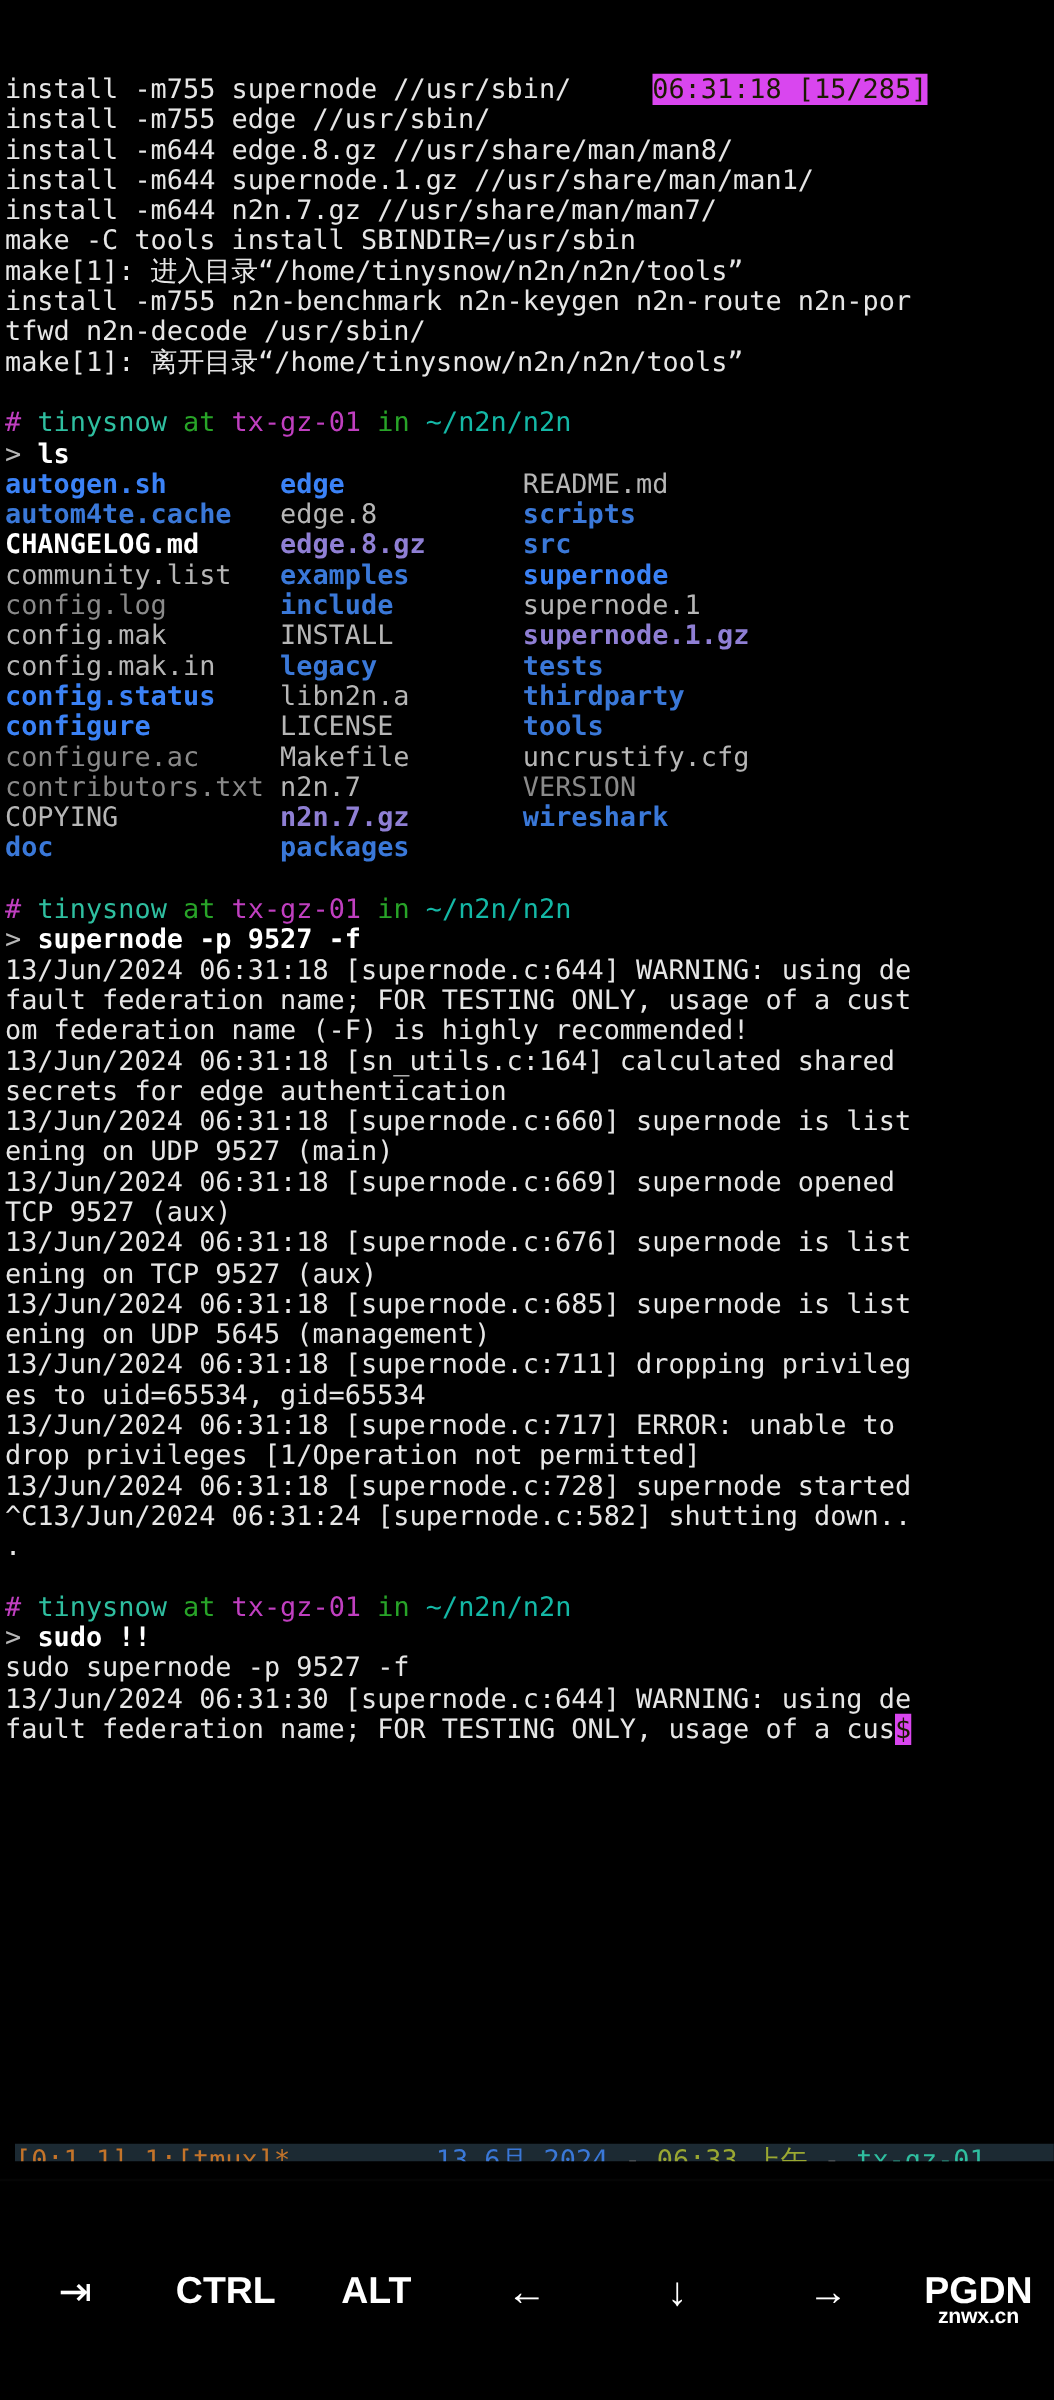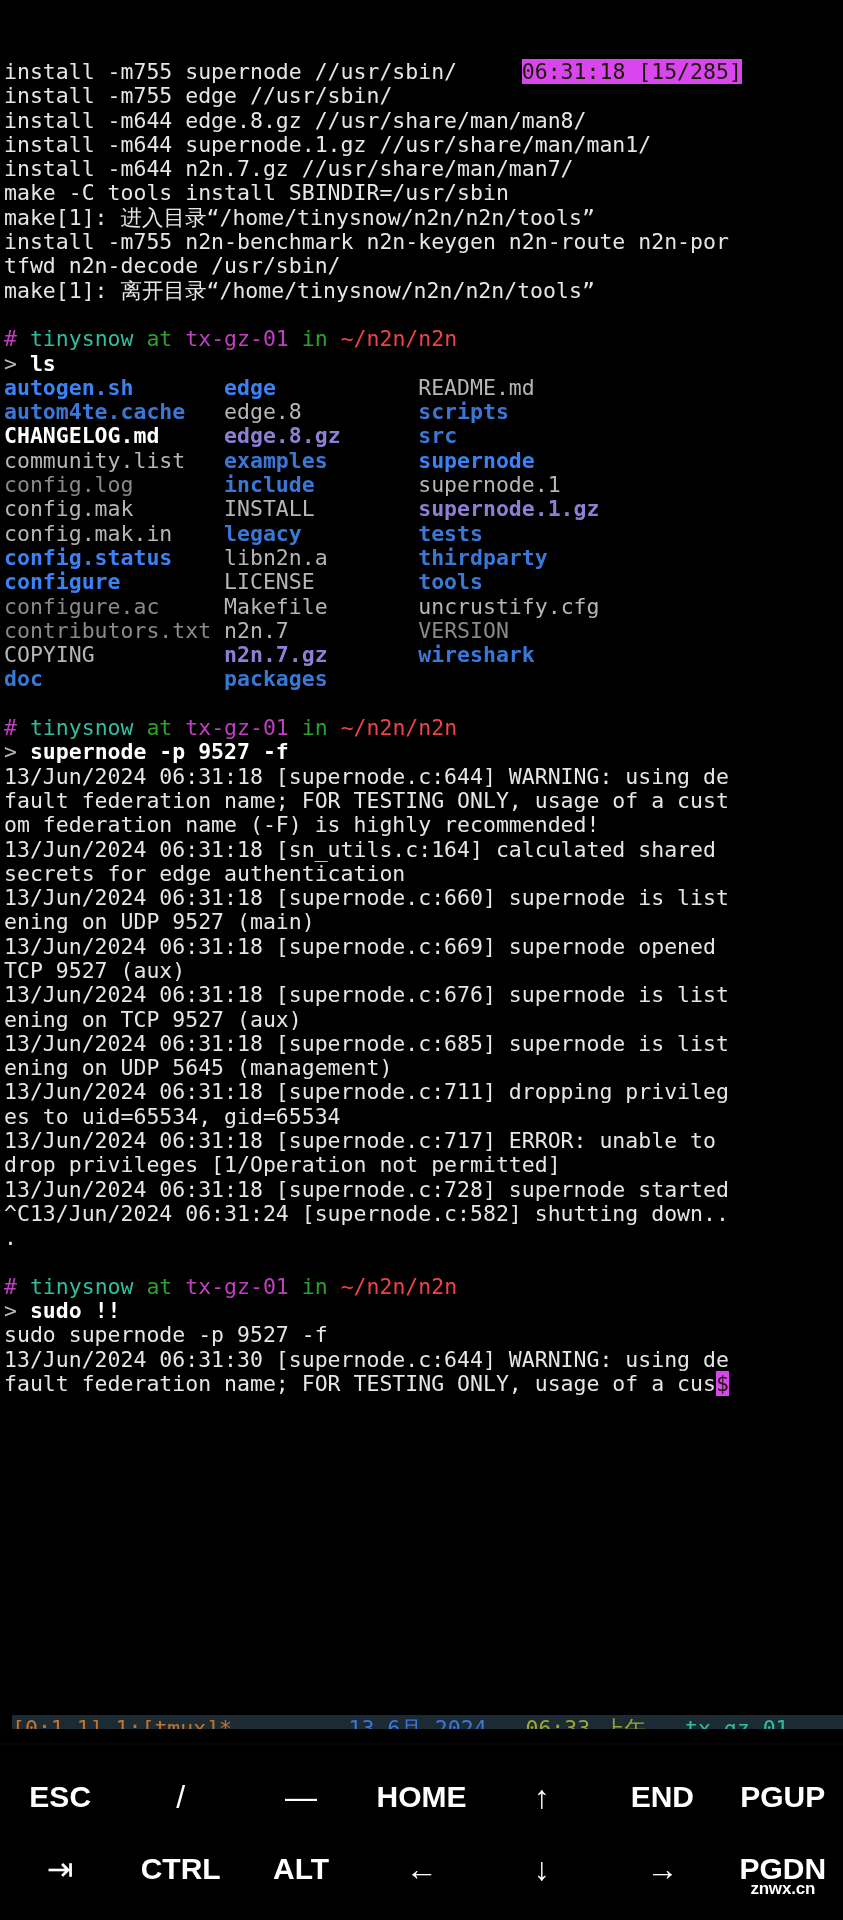--- a/index.html
+++ b/index.html
@@ -37,21 +37,21 @@
   .c-white   { color: #e6e6e6; }
   .c-bwhite  { color: #ffffff; font-weight: bold; }
   .c-gray    { color: #b6b6b6; }
   .c-dim     { color: #8a8a8a; }
   .c-olive   { color: #3b82f6; font-weight: bold; }
   .c-blue    { color: #3a78d8; font-weight: bold; }
   .c-violet  { color: #8f7fd4; font-weight: bold; }
   .c-cyan    { color: #2fbfa0; }
   .c-green   { color: #28a428; }
   .c-magenta { color: #c03fc0; }
-  .c-yellow  { color: #ef4444; text-align: right; }
+  .c-yellow  { color: #14b8a6; text-align: right; }
   .hl        { background: #d946ef; color: #1a1a00; }
 
   
   #tmux-status {
     position: absolute;
     left: 12px; top: 1715px;
     width: 843px; height: 14px;
     background: #1c2a33;
     font-size: 21.5px;
     line-height: 28px;
@@ -116,29 +116,20 @@
 <div id="screen">
 
   <div id="terminal"><div class="ln"><span class="c-white">install -m755 supernode //usr/sbin/</span><span class="">     </span><span class="hl">06:31:18 [15/285]</span></div><div class="ln"><span class="c-white">install -m755 edge //usr/sbin/</span></div><div class="ln"><span class="c-white">install -m644 edge.8.gz //usr/share/man/man8/</span></div><div class="ln"><span class="c-white">install -m644 supernode.1.gz //usr/share/man/man1/</span></div><div class="ln"><span class="c-white">install -m644 n2n.7.gz //usr/share/man/man7/</span></div><div class="ln"><span class="c-white">make -C tools install SBINDIR=/usr/sbin</span></div><div class="ln"><span class="c-white">make[1]: 进入目录“/home/tinysnow/n2n/n2n/tools”</span></div><div class="ln"><span class="c-white">install -m755 n2n-benchmark n2n-keygen n2n-route n2n-por</span></div><div class="ln"><span class="c-white">tfwd n2n-decode /usr/sbin/</span></div><div class="ln"><span class="c-white">make[1]: 离开目录“/home/tinysnow/n2n/n2n/tools”</span></div><div class="blank"></div><div class="ln"><span class="c-magenta">#</span> <span class="c-cyan">tinysnow</span> <span class="c-green">at</span> <span class="c-magenta">tx-gz-01</span> <span class="c-green">in</span> <span class="c-yellow">~/n2n/n2n</span></div><div class="ln"><span class="c-gray">&gt;</span> <span class="c-bwhite">ls</span></div><div class="ln"><span class="c-olive">autogen.sh</span><span class="">       </span><span class="c-olive">edge</span><span class="">           </span><span class="c-gray">README.md</span><span class="">           </span></div><div class="ln"><span class="c-blue">autom4te.cache</span><span class="">   </span><span class="c-gray">edge.8</span><span class="">         </span><span class="c-blue">scripts</span><span class="">             </span></div><div class="ln"><span class="c-bwhite">CHANGELOG.md</span><span class="">     </span><span class="c-violet">edge.8.gz</span><span class="">      </span><span class="c-blue">src</span><span class="">                 </span></div><div class="ln"><span class="c-gray">community.list</span><span class="">   </span><span class="c-blue">examples</span><span class="">       </span><span class="c-olive">supernode</span><span class="">           </span></div><div class="ln"><span class="c-dim">config.log</span><span class="">       </span><span class="c-blue">include</span><span class="">        </span><span class="c-gray">supernode.1</span><span class="">         </span></div><div class="ln"><span class="c-gray">config.mak</span><span class="">       </span><span class="c-gray">INSTALL</span><span class="">        </span><span class="c-violet">supernode.1.gz</span><span class="">      </span></div><div class="ln"><span class="c-gray">config.mak.in</span><span class="">    </span><span class="c-blue">legacy</span><span class="">         </span><span class="c-blue">tests</span><span class="">               </span></div><div class="ln"><span class="c-olive">config.status</span><span class="">    </span><span class="c-gray">libn2n.a</span><span class="">       </span><span class="c-blue">thirdparty</span><span class="">          </span></div><div class="ln"><span class="c-olive">configure</span><span class="">        </span><span class="c-gray">LICENSE</span><span class="">        </span><span class="c-blue">tools</span><span class="">               </span></div><div class="ln"><span class="c-dim">configure.ac</span><span class="">     </span><span class="c-gray">Makefile</span><span class="">       </span><span class="c-gray">uncrustify.cfg</span><span class="">      </span></div><div class="ln"><span class="c-dim">contributors.txt</span><span class=""> </span><span class="c-gray">n2n.7</span><span class="">          </span><span class="c-dim">VERSION</span><span class="">             </span></div><div class="ln"><span class="c-gray">COPYING</span><span class="">          </span><span class="c-violet">n2n.7.gz</span><span class="">       </span><span class="c-blue">wireshark</span><span class="">           </span></div><div class="ln"><span class="c-blue">doc</span><span class="">              </span><span class="c-blue">packages</span><span class="">       </span><span class="">                    </span></div><div class="blank"></div><div class="ln"><span class="c-magenta">#</span> <span class="c-cyan">tinysnow</span> <span class="c-green">at</span> <span class="c-magenta">tx-gz-01</span> <span class="c-green">in</span> <span class="c-yellow">~/n2n/n2n</span></div><div class="ln"><span class="c-gray">&gt;</span> <span class="c-bwhite">supernode -p 9527 -f</span></div><div class="ln"><span class="c-white">13/Jun/2024 06:31:18 [supernode.c:644] WARNING: using de</span></div><div class="ln"><span class="c-white">fault federation name; FOR TESTING ONLY, usage of a cust</span></div><div class="ln"><span class="c-white">om federation name (-F) is highly recommended!</span></div><div class="ln"><span class="c-white">13/Jun/2024 06:31:18 [sn_utils.c:164] calculated shared</span></div><div class="ln"><span class="c-white">secrets for edge authentication</span></div><div class="ln"><span class="c-white">13/Jun/2024 06:31:18 [supernode.c:660] supernode is list</span></div><div class="ln"><span class="c-white">ening on UDP 9527 (main)</span></div><div class="ln"><span class="c-white">13/Jun/2024 06:31:18 [supernode.c:669] supernode opened</span></div><div class="ln"><span class="c-white">TCP 9527 (aux)</span></div><div class="ln"><span class="c-white">13/Jun/2024 06:31:18 [supernode.c:676] supernode is list</span></div><div class="ln"><span class="c-white">ening on TCP 9527 (aux)</span></div><div class="ln"><span class="c-white">13/Jun/2024 06:31:18 [supernode.c:685] supernode is list</span></div><div class="ln"><span class="c-white">ening on UDP 5645 (management)</span></div><div class="ln"><span class="c-white">13/Jun/2024 06:31:18 [supernode.c:711] dropping privileg</span></div><div class="ln"><span class="c-white">es to uid=65534, gid=65534</span></div><div class="ln"><span class="c-white">13/Jun/2024 06:31:18 [supernode.c:717] ERROR: unable to</span></div><div class="ln"><span class="c-white">drop privileges [1/Operation not permitted]</span></div><div class="ln"><span class="c-white">13/Jun/2024 06:31:18 [supernode.c:728] supernode started</span></div><div class="ln"><span class="c-white">^C13/Jun/2024 06:31:24 [supernode.c:582] shutting down..</span></div><div class="ln"><span class="c-white">.</span></div><div class="blank"></div><div class="ln"><span class="c-magenta">#</span> <span class="c-cyan">tinysnow</span> <span class="c-green">at</span> <span class="c-magenta">tx-gz-01</span> <span class="c-green">in</span> <span class="c-yellow">~/n2n/n2n</span></div><div class="ln"><span class="c-gray">&gt;</span> <span class="c-bwhite">sudo !!</span></div><div class="ln"><span class="c-white">sudo supernode -p 9527 -f</span></div><div class="ln"><span class="c-white">13/Jun/2024 06:31:30 [supernode.c:644] WARNING: using de</span></div><div class="ln"><span class="c-white">fault federation name; FOR TESTING ONLY, usage of a cus</span><span class="hl">$</span></div></div>
 
   <div id="tmux-status"><span class="t-orange">[0:1.1]</span> <span class="t-orange">1:[tmux]*</span><span class="">         </span><span class="t-blue">13</span> <span class="t-blue">6月</span> <span class="t-blue">2024</span> <span class="t-gray">-</span> <span class="t-olive">06:33</span> <span class="t-olive">上午</span> <span class="t-gray">-</span> <span class="t-cyan">tx-gz-01</span></div>
 
   <div id="strip"></div>
 
   <div id="keybar">
     <div class="keyrow">
-        <div class="key">ESC</div>
-        <div class="key sym">/</div>
-        <div class="key sym">—</div>
-        <div class="key">HOME</div>
-        <div class="key sym">↑</div>
-        <div class="key">END</div>
-        <div class="key">PGUP</div>
-      </div>
-    <div class="keyrow">
         <div class="key sym">⇥</div>
         <div class="key">CTRL</div>
         <div class="key">ALT</div>
         <div class="key sym">←</div>
         <div class="key sym">↓</div>
         <div class="key sym">→</div>
         <div class="key">PGDN<span class="watermark">znwx.cn</span></div>
       </div>
   </div>
 

